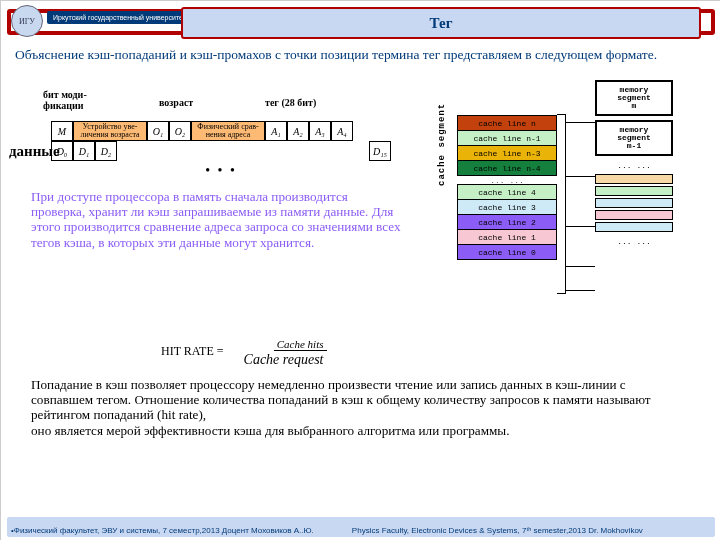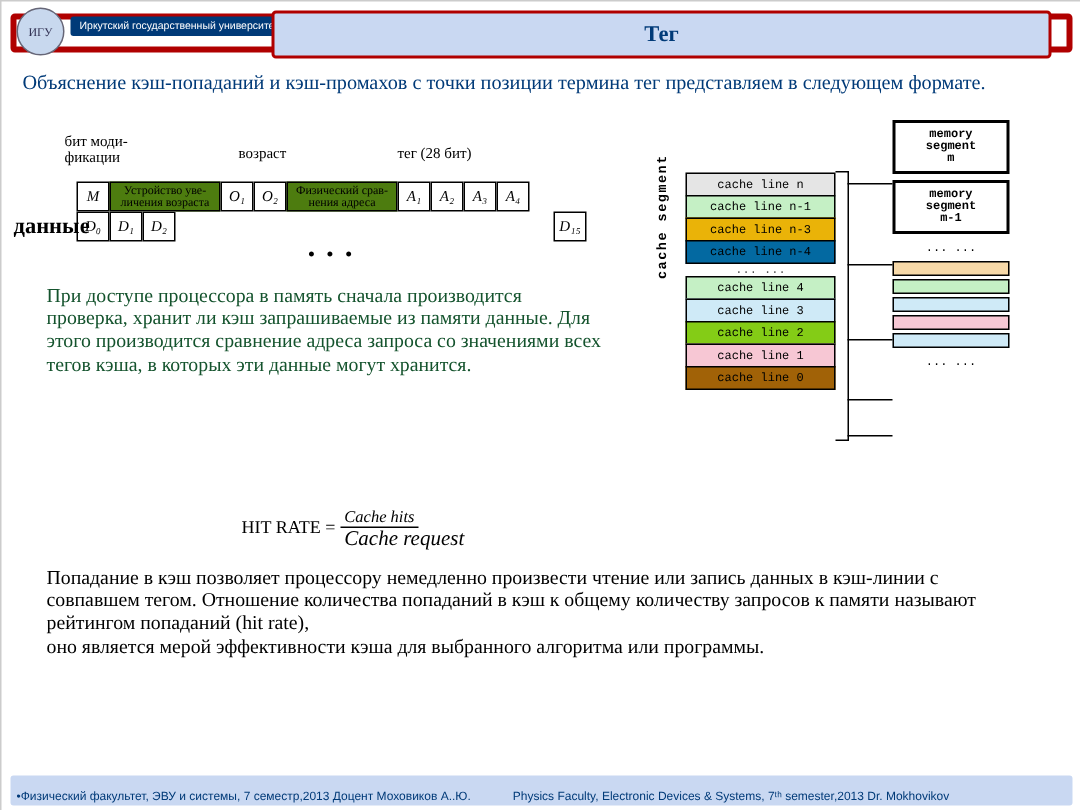--- a/index.html
+++ b/index.html
@@ -7,34 +7,34 @@
 
   
   .top-rail{position:absolute;left:6px;right:6px;top:8px;height:22px;border:2px solid #b00000;border-radius:3px;background:#b00000}
   .top-rail-inner{position:absolute;left:2px;right:2px;top:2px;bottom:2px;background:#fff}
   .logo{position:absolute;left:10px;top:4px;width:30px;height:30px;border-radius:50%;background:#c8d8ee;border:1px solid #667;display:flex;align-items:center;justify-content:center;font-size:8px;color:#335}
   .uni{position:absolute;left:46px;top:10px;background:#003a78;color:#fff;font-size:7px;line-height:9px;padding:2px 6px;border-radius:2px;font-family:Arial,sans-serif}
   .title-box{position:absolute;left:180px;right:20px;top:6px;height:28px;background:#c9d8f2;border:2px solid #b00000;border-radius:3px;display:flex;align-items:center;justify-content:center;color:#003a78;font-weight:bold;font-size:15px}
 
   
   .intro{position:absolute;left:14px;right:8px;top:46px;color:#003a78;font-size:13.5px;line-height:1.15}
-  .mid{position:absolute;left:30px;top:188px;width:370px;font-size:13.2px;line-height:1.15;color:#14532d}
+  .mid{position:absolute;left:30px;top:188px;width:370px;font-size:13.2px;line-height:1.15;color:#8b5cf6}
   .formula{position:absolute;left:160px;top:336px;font-size:12px;font-style:italic;font-family:"Times New Roman",serif}
-  .formula .frac{display:inline-block;vertical-align:middle;text-align:left;margin-left:0}
+  .formula .frac{display:inline-block;vertical-align:middle;text-align:right;margin-left:14px}
   .formula .num{border-bottom:1px solid #000;padding:0 3px;font-size:11px}
   .formula .den{padding:0 3px;font-size:14px}
   .bottom{position:absolute;left:30px;right:30px;top:376px;font-size:13.2px;line-height:1.15;color:#000}
 
   
   .diag1{position:absolute;left:50px;top:90px;width:340px}
-  .d1-labels-top{position:relative;height:14px;font-size:10px;font-weight:normal}
+  .d1-labels-top{position:relative;height:14px;font-size:10px;font-weight:bold}
   .d1-row{display:flex}
   .d1-row.tags{margin-top:1px}
   .d1-cell{border:1px solid #000;height:18px;font-size:10px;font-style:italic;display:flex;align-items:center;justify-content:center;background:#fff}
-  .d1-cell.h{background:#4d7c0f;font-size:9px;font-style:normal;text-align:center}
+  .d1-cell.h{background:#fdba74;font-size:9px;font-style:normal;text-align:center}
   .wM{width:20px}.wLong{width:68px;font-size:8px !important;line-height:1;padding:0 2px}
   .wO{width:20px}.wT{width:20px}
   .d1-row-label{position:absolute;left:-42px;font-size:15px;font-weight:bold}
   .ell{text-align:center;font-size:14px;letter-spacing:2px;margin-top:2px}
 
   
   .diag2{position:absolute;left:450px;top:115px;width:240px;font-family:"Courier New",monospace}
   .cs-label{position:absolute;left:-14px;top:70px;transform:rotate(-90deg);transform-origin:left top;font-size:9px;letter-spacing:1px;font-weight:bold}
   .cache-col{position:absolute;left:6px;top:0;width:100px}
   .cl{border:1px solid #000;height:14px;font-size:8px;display:flex;align-items:center;justify-content:center;margin-top:-1px}
@@ -42,21 +42,21 @@
   .bracket{position:absolute;left:106px;top:-2px;width:8px;height:178px;border-top:1px solid #000;border-bottom:1px solid #000;border-right:1px solid #000}
   .mem-col{position:absolute;left:144px;top:-40px;width:78px}
   .mem{border:2px solid #000;height:32px;margin-top:4px;font-size:8px;display:flex;align-items:center;justify-content:center;text-align:center;line-height:1;background:#fff;font-weight:bold}
   .mem.small{height:8px;border:1px solid #000;margin-top:2px}
   .mem.gap{border:0;height:12px;font-weight:normal}
   .conn{position:absolute;width:30px;height:1px;background:#000}
 
   
   .foot-rail{position:absolute;left:6px;right:6px;bottom:4px;height:18px;background:#c9d8f2;border:1px solid #c9d8f2;border-radius:2px}
   .foot{position:absolute;left:10px;right:10px;bottom:6px;color:#003a78;font-size:8px;font-family:Arial,sans-serif;display:flex}
-  .foot .r{margin-left:28px}
+  .foot .r{margin-left:38px}
 </style>
 </head>
 <body>
 
 <div id="slide">
   <div class="top-rail">
       <div class="top-rail-inner"></div>
     </div>
   <div class="logo">ИГУ</div>
   <div class="uni">Иркутский государственный университет</div>
@@ -99,30 +99,30 @@
     <span style="font-style:normal">HIT RATE =</span>
     <span class="frac">
       <span class="num">Cache hits</span><br>
       <span class="den">Cache request</span>
     </span>
   </div>
 
   <div class="diag2">
     <div class="cs-label">cache segment</div>
     <div class="cache-col" id="cache-col">
-        <div class="cl" style="background: #e5e5e5;">cache line n</div>
+        <div class="cl" style="background: #c2410c;">cache line n</div>
         <div class="cl" style="background: rgb(197, 240, 197);">cache line n-1</div>
         <div class="cl" style="background: #eab308;">cache line n-3</div>
-        <div class="cl" style="background: #0369a1;">cache line n-4</div>
+        <div class="cl" style="background: #15803d;">cache line n-4</div>
         <div class="cl gap">... ...</div>
         <div class="cl" style="background: rgb(197, 240, 197);">cache line 4</div>
         <div class="cl" style="background: rgb(207, 234, 247);">cache line 3</div>
-        <div class="cl" style="background: #84cc16;">cache line 2</div>
+        <div class="cl" style="background: #8b5cf6;">cache line 2</div>
         <div class="cl" style="background: rgb(247, 199, 212);">cache line 1</div>
-        <div class="cl" style="background: #a16207;">cache line 0</div>
+        <div class="cl" style="background: #8b5cf6;">cache line 0</div>
       </div>
     <div class="bracket"></div>
     <div class="mem-col">
       <div class="mem" style="white-space:pre">memory
 segment
 m</div>
       <div class="mem" style="white-space:pre">memory
 segment
 m-1</div>
       <div class="mem gap">... ...</div>

